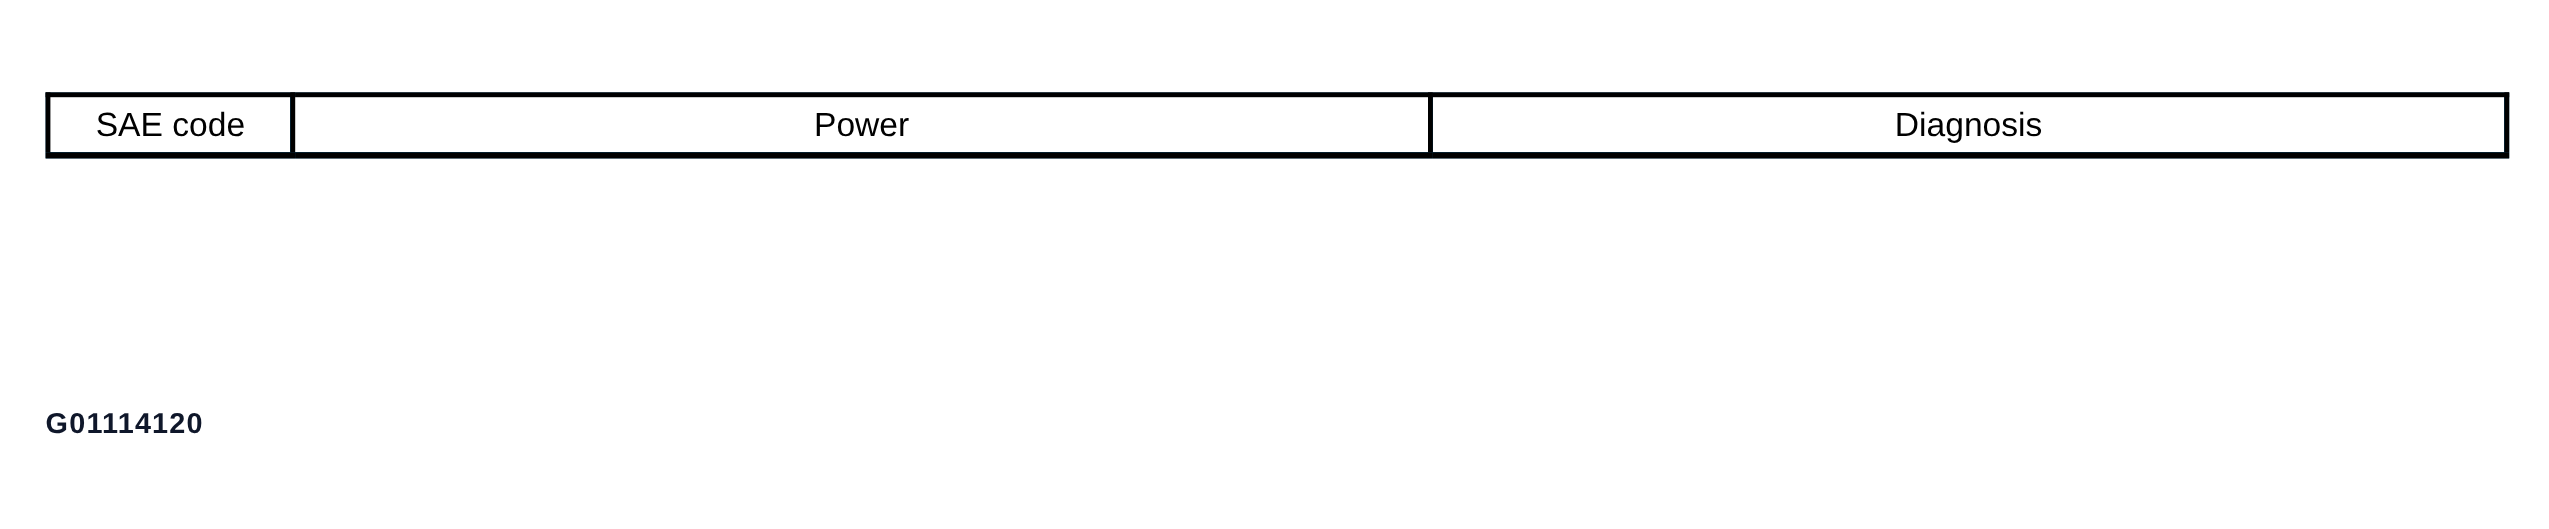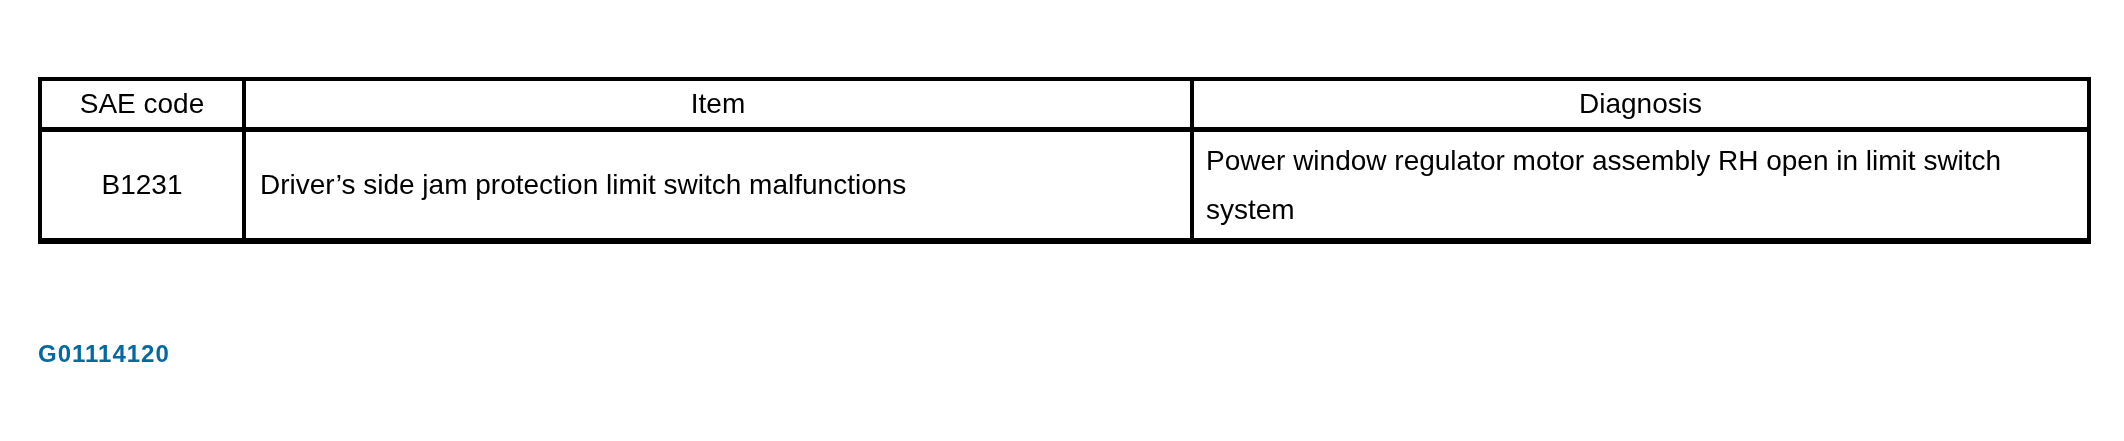--- a/index.html
+++ b/index.html
@@ -52,46 +52,41 @@
   td.cell-item   { text-align: left; padding: 0 16px 0 14px; }
   td.cell-diag   { text-align: left; padding: 4px 16px 4px 12px; line-height: 1.75; }
 
   .fig-label {
     position: absolute;
     left: 38px;
     top: 340px;
     font-size: 24px;
     font-weight: 700;
     letter-spacing: 1px;
-    color: #0369a1;
+    color: #0f172a;
     text-align: center;
   }
 </style>
 </head>
 <body>
 
 <div class="page">
 
   <table class="dtc-table">
     <colgroup>
       <col class="col-code">
       <col class="col-item">
       <col class="col-diag">
     </colgroup>
     <thead>
       <tr class="header-row">
         <th class="cell-header">SAE code</th>
-        <th class="cell-header">Item</th>
+        <th class="cell-header">Power</th>
         <th class="cell-header">Diagnosis</th>
       </tr>
     </thead>
     <tbody>
-      <tr class="row-1">
-        <td class="cell-code">B1231</td>
-        <td class="cell-item">Driver’s side jam protection limit switch malfunctions</td>
-        <td class="cell-diag">Power window regulator motor assembly RH open in limit switch system</td>
-      </tr>
     </tbody>
   </table>
 
   <div class="fig-label">G01114120</div>
 
 </div>
 
 </body></html>

